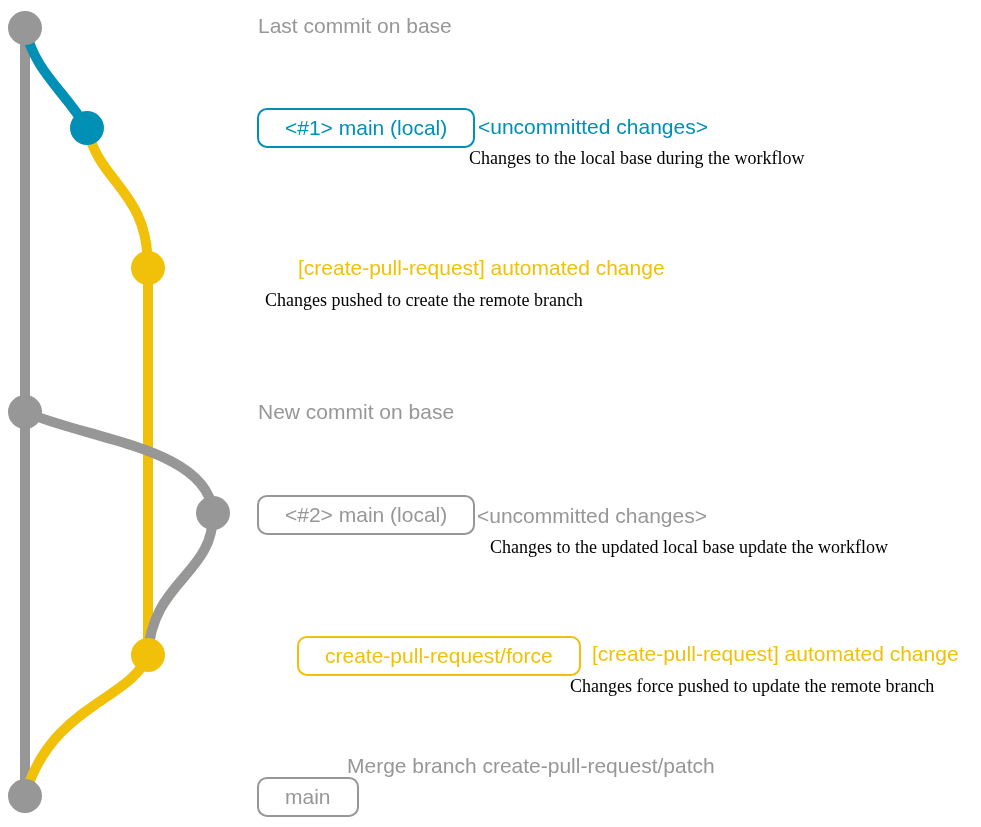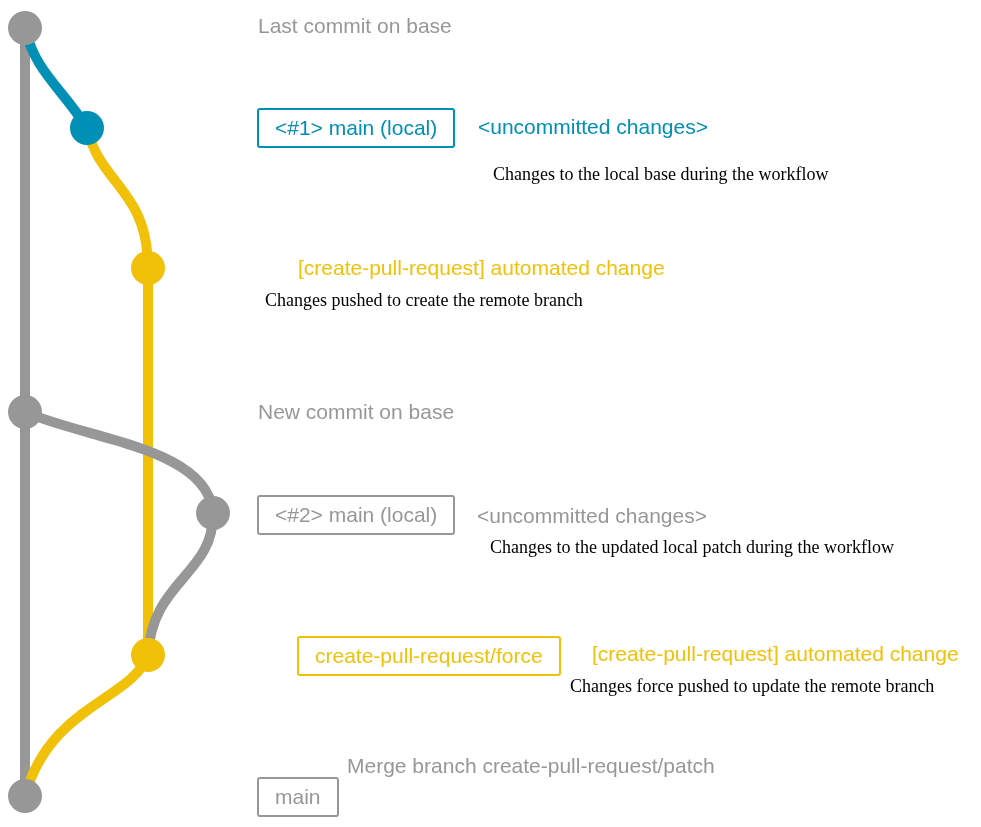--- a/index.html
+++ b/index.html
@@ -8,22 +8,22 @@
     background:var(--color-background,#fff);
     font-family:"Liberation Sans",sans-serif;
   }
   .abs{position:absolute;transform:translateY(-50%);white-space:nowrap;}
   .msg{font-size:21px;}
   .detail{
     font-family:"Liberation Serif",serif;
     font-size:18px;color:var(--color-detail);
   }
   .badge{
-    display:inline-block;border:2px solid;border-radius:3px;
-    padding:5px 16px;font-size:21px;line-height:1.25;background:transparent;
+    display:inline-block;border:2px solid;border-radius:10px;
+    padding:5px 26px;font-size:21px;line-height:1.25;background:transparent;
   }
   .c-gray{color:var(--color-gray);border-color:var(--color-gray);}
   .c-blue{color:var(--color-blue);border-color:var(--color-blue);}
   .c-yellow{color:var(--color-yellow);border-color:var(--color-yellow);margin-left:40px;}
   .st-gray{stroke:var(--color-gray);}
   .st-blue{stroke:var(--color-blue);}
   .st-yellow{stroke:var(--color-yellow);}
   .fi-gray{fill:var(--color-gray);}
   .fi-blue{fill:var(--color-blue);}
   .fi-yellow{fill:var(--color-yellow);}
@@ -50,32 +50,32 @@
   <circle class="fi-yellow" cx="148" cy="655" r="17"></circle>
   <circle class="fi-gray" cx="25" cy="796" r="17"></circle>
 </svg>
 
 <div class="abs msg c-gray" style="left:258px;top:26px;">Last commit on base</div>
 
 <div class="abs" style="left:257px;top:128px;">
   <span class="badge c-blue">&lt;#1&gt; main (local)</span>
 </div>
 <div class="abs msg c-blue" style="left:478px;top:127px;">&lt;uncommitted changes&gt;</div>
-<div class="abs detail" style="left:493px;top:158px;margin-top:16px;">Changes to the local base during the workflow</div>
+<div class="abs detail" style="left:469px;top:158px;">Changes to the local base during the workflow</div>
 
 <div class="abs msg c-yellow" style="left:258px;top:268px;">[create-pull-request] automated change</div>
 <div class="abs detail" style="left:265px;top:300px;">Changes pushed to create the remote branch</div>
 
 <div class="abs msg c-gray" style="left:258px;top:412px;">New commit on base</div>
 
 <div class="abs" style="left:257px;top:515px;">
   <span class="badge c-gray">&lt;#2&gt; main (local)</span>
 </div>
 <div class="abs msg c-gray" style="left:477px;top:516px;">&lt;uncommitted changes&gt;</div>
-<div class="abs detail" style="left:490px;top:547px;">Changes to the updated local patch during the workflow</div>
+<div class="abs detail" style="left:490px;top:547px;">Changes to the updated local base update the workflow</div>
 
 <div class="abs" style="left:257px;top:656px;">
   <span class="badge c-yellow">create-pull-request/force</span>
 </div>
 <div class="abs msg c-yellow" style="left:552px;top:654px;">[create-pull-request] automated change</div>
 <div class="abs detail" style="left:570px;top:686px;">Changes force pushed to update the remote branch</div>
 
 <div class="abs" style="left:257px;top:797px;">
   <span class="badge c-gray">main</span>
 </div>

